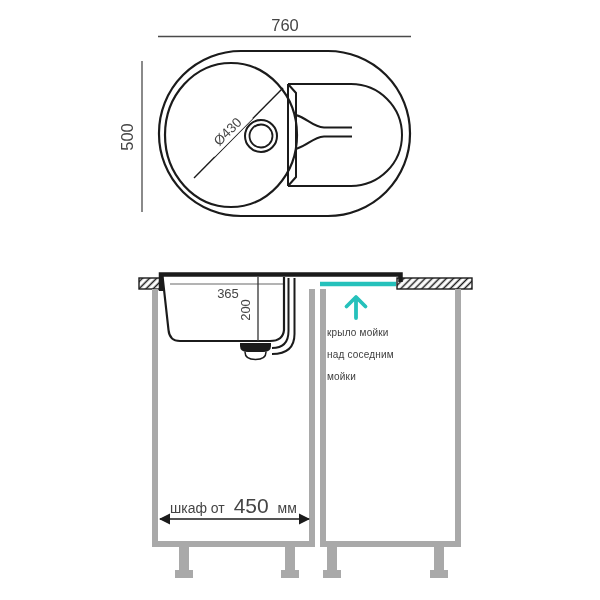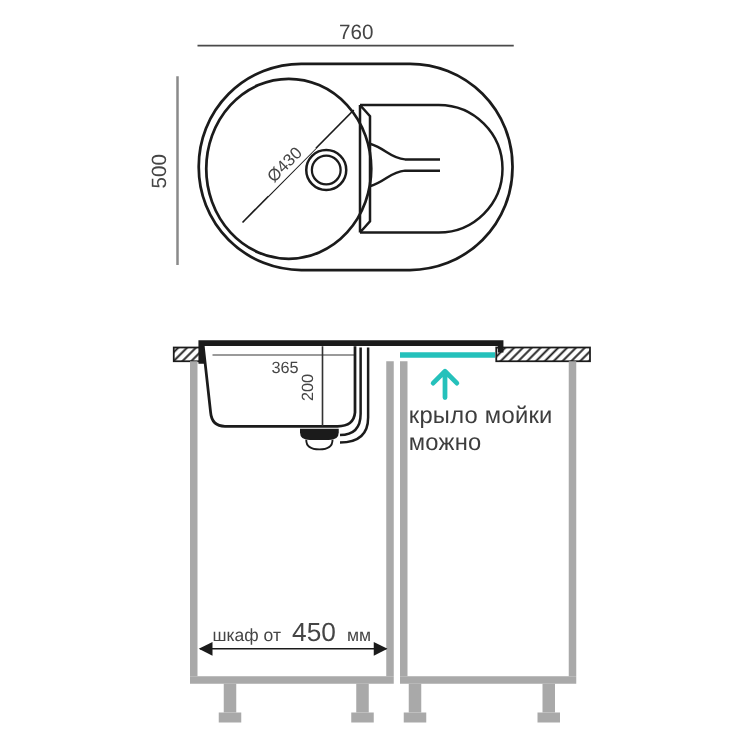--- a/index.html
+++ b/index.html
@@ -8,21 +8,21 @@
   html,body{margin:0;padding:0;background:#fff;}
   .canvas{
     position:relative;width:600px;height:600px;background:#ffffff;overflow:hidden;
     font-family:"Liberation Sans", sans-serif;
     padding-left:34px;
   }
   svg{position:absolute;left:0;top:0;font-family:"Liberation Sans", sans-serif;}
   svg text{fill:#454545;}
   .note{
     position:absolute;left:327px;top:322px;width:130px;
-    font-size:19px;line-height:21.8px;color:var(--text);letter-spacing:.2px;
+    font-size:10px;line-height:21.8px;color:var(--text);letter-spacing:.2px;
   }
   .note span{display:block;}
 </style>
 </head>
 <body>
 
 <div class="canvas">
 
   <svg width="600" height="600" viewBox="0 0 600 600">
     <defs>
@@ -122,16 +122,17 @@
       <text x="170" y="513" font-size="14">
         <tspan>шкаф от</tspan>
         <tspan dx="5" font-size="21">450</tspan>
         <tspan dx="5">мм</tspan>
       </text>
     </g>
   </svg>
 
   <div class="note">
     <span>крыло мойки</span>
-    <span>можно</span>
+    <span>над соседним</span>
+    <span>мойки</span>
   </div>
 
 </div>
 
 </body></html>

